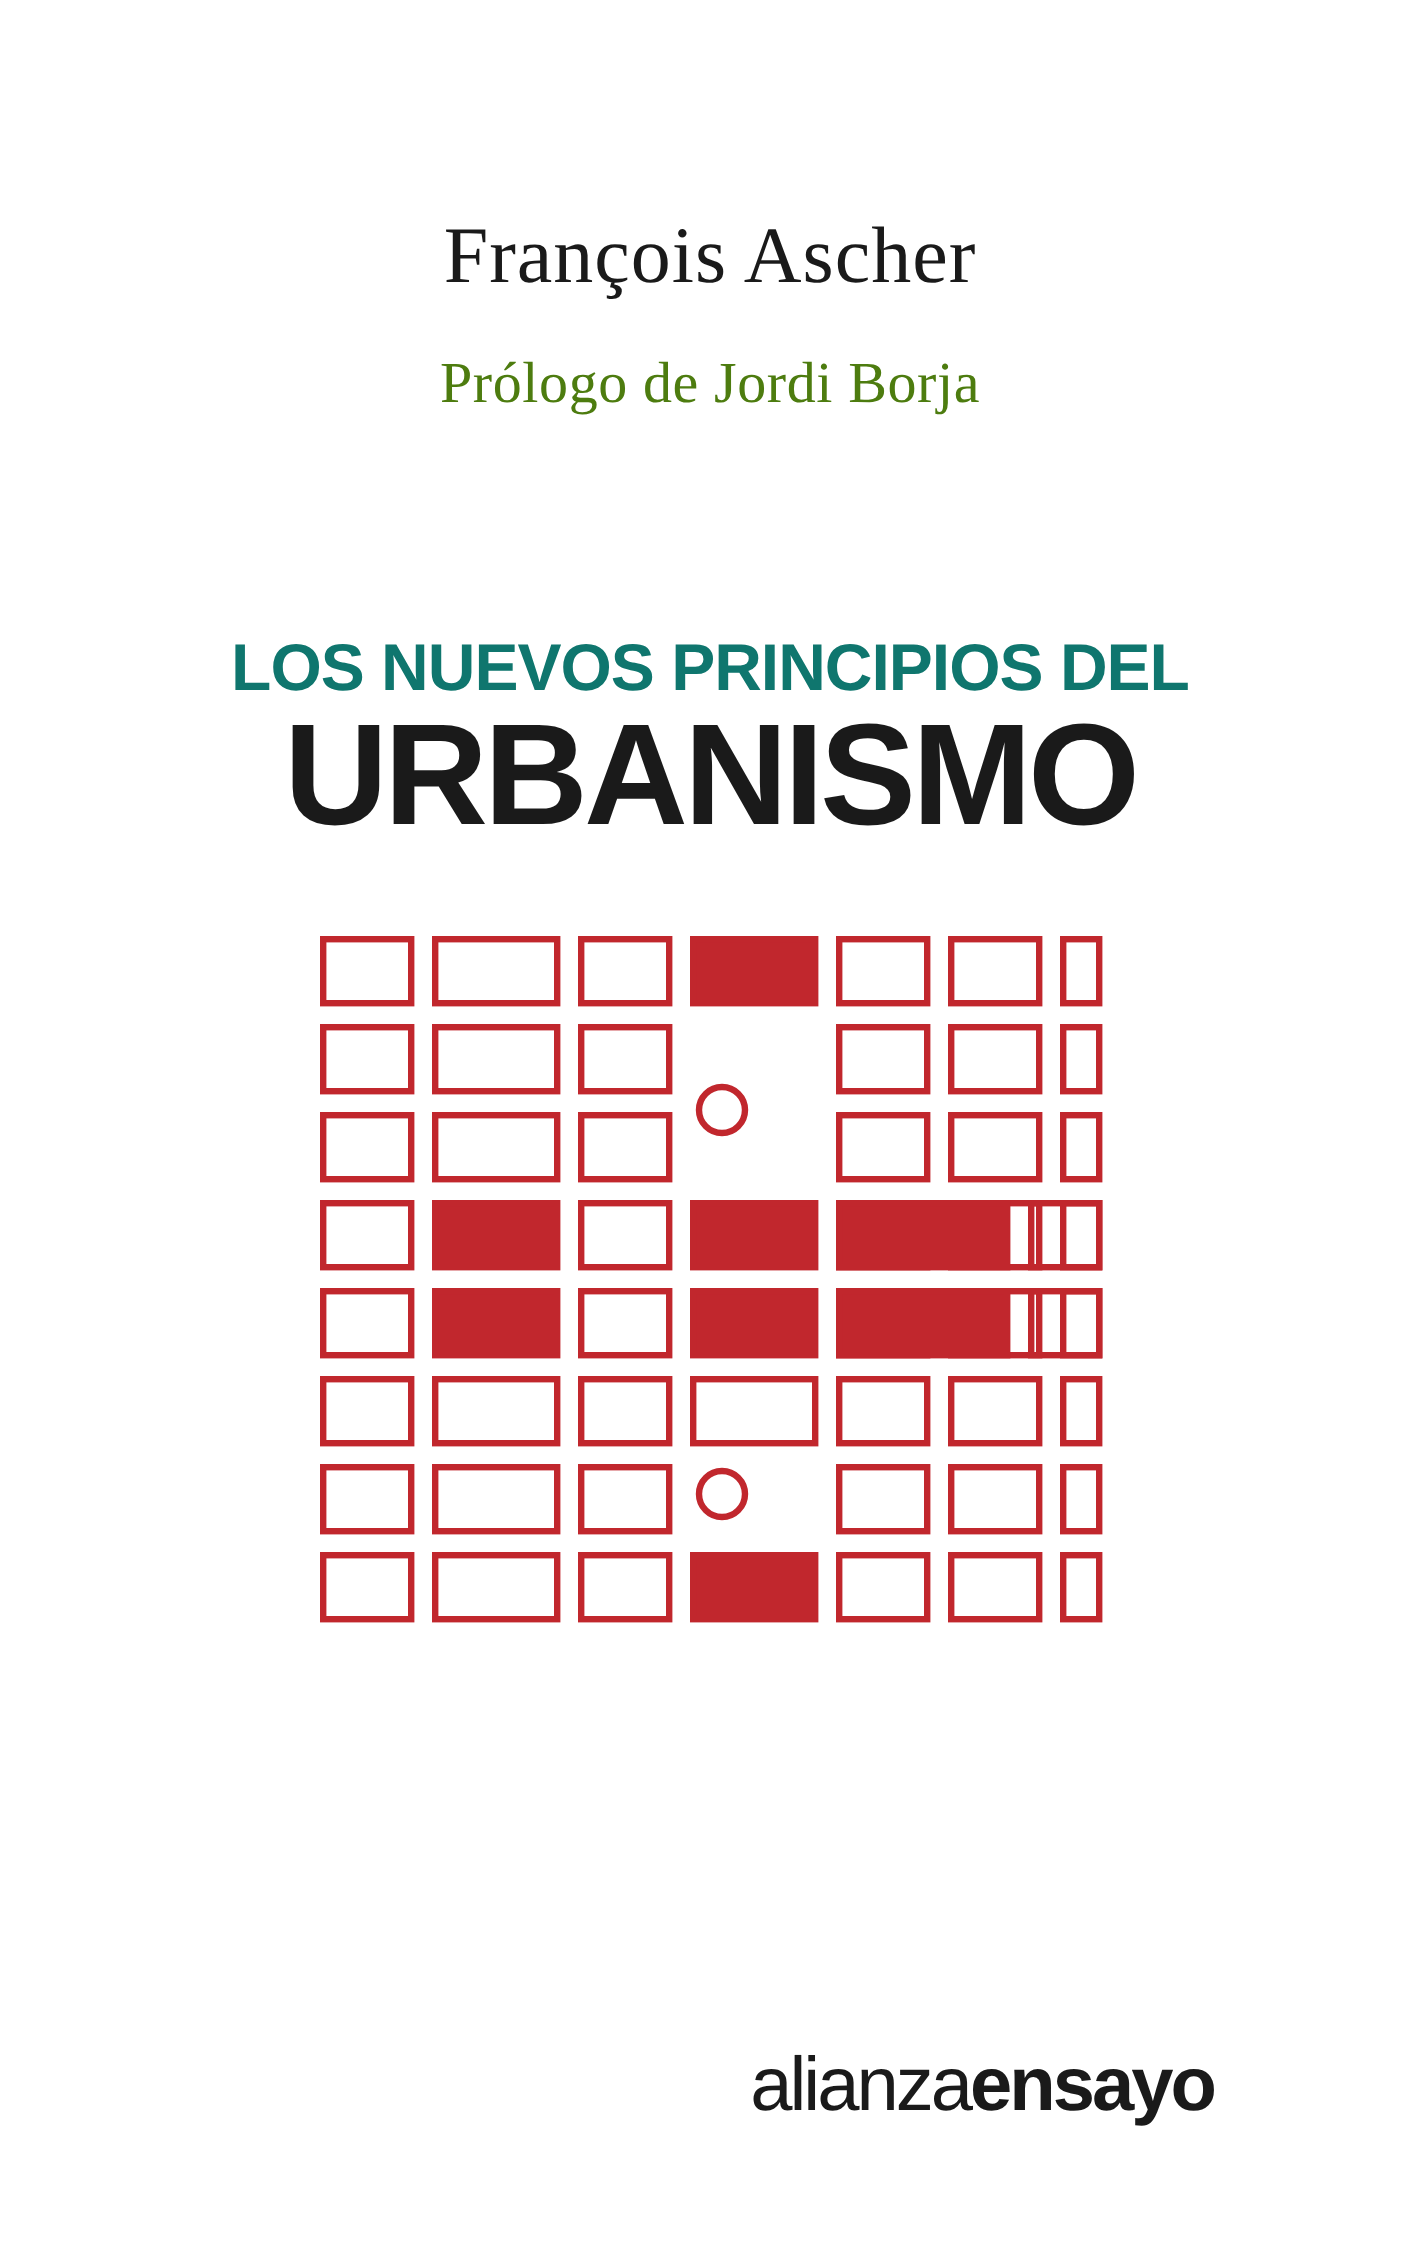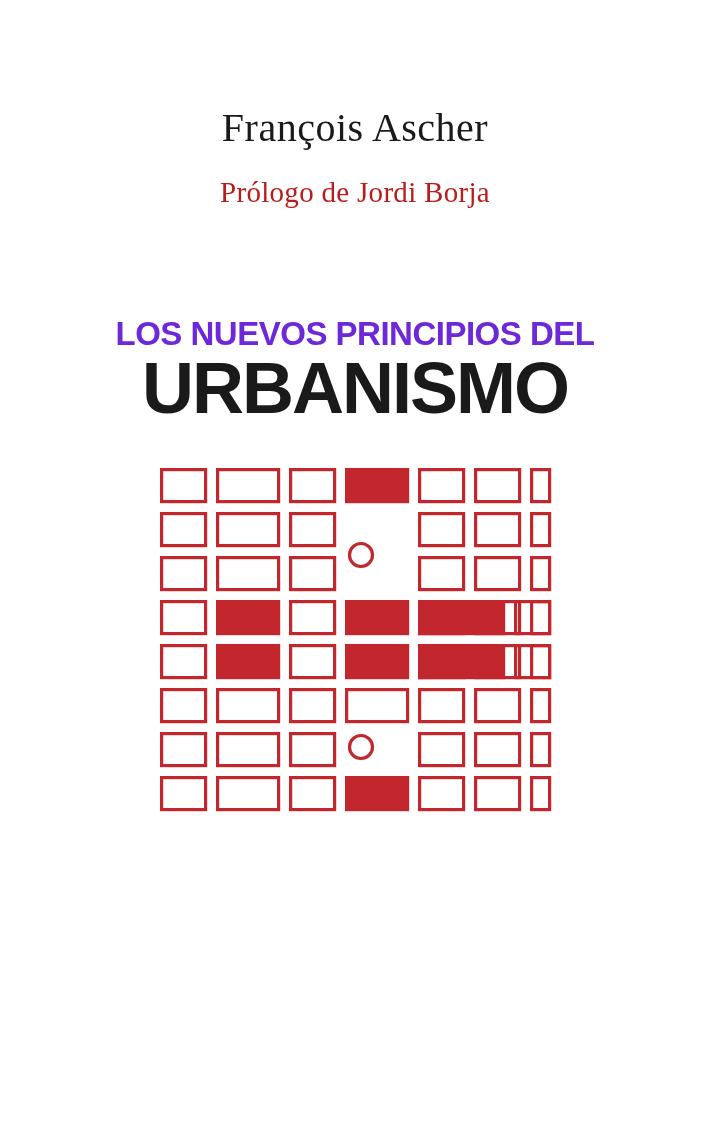--- a/index.html
+++ b/index.html
@@ -35,41 +35,41 @@
     font-size: 40px;
     line-height: 48px;
     color: #1a1a1a;
     letter-spacing: 0.5px;
     font-weight: 400;
   }
   .prologue {
     font-family: "Liberation Serif", serif;
     font-size: 29px;
     line-height: 36px;
-    color: #b91c1c;
+    color: #4d7c0f;
     margin-top: 22px;
     letter-spacing: 0.3px;
     font-weight: 400;
   }
 
   
   .title-block {
     position: absolute;
     top: 315px;
     left: 0;
     width: 710px;
     text-align: center;
   }
   .title-line1 {
     font-family: "Liberation Sans", sans-serif;
     font-weight: bold;
     font-size: 33px;
     line-height: 38px;
     letter-spacing: -0.5px;
-    color: #6d28d9;
+    color: #0f766e;
     text-transform: uppercase;
   }
   .title-line2 {
     font-family: "Liberation Sans", sans-serif;
     font-weight: bold;
     font-size: 72px;
     line-height: 66px;
     letter-spacing: -2px;
     color: #1a1a1a;
     text-transform: uppercase;
@@ -191,14 +191,17 @@
         <rect x="57.6" y="309.6" width="61" height="32"></rect>
         <rect x="130.6" y="309.6" width="44" height="32"></rect>
         <rect x="186.6" y="309.6" width="61" height="32" fill="#C1272D" stroke="#C1272D"></rect>
         <rect x="259.6" y="309.6" width="44" height="32"></rect>
         <rect x="315.6" y="309.6" width="44" height="32"></rect>
         <rect x="371.6" y="309.6" width="18" height="32"></rect>
       </g>
     </svg>
   </div>
 
+  <div class="publisher">
+    <span class="alianza">alianza</span><span class="ensayo">ensayo</span>
+  </div>
 
 </div>
 
 </body></html>

